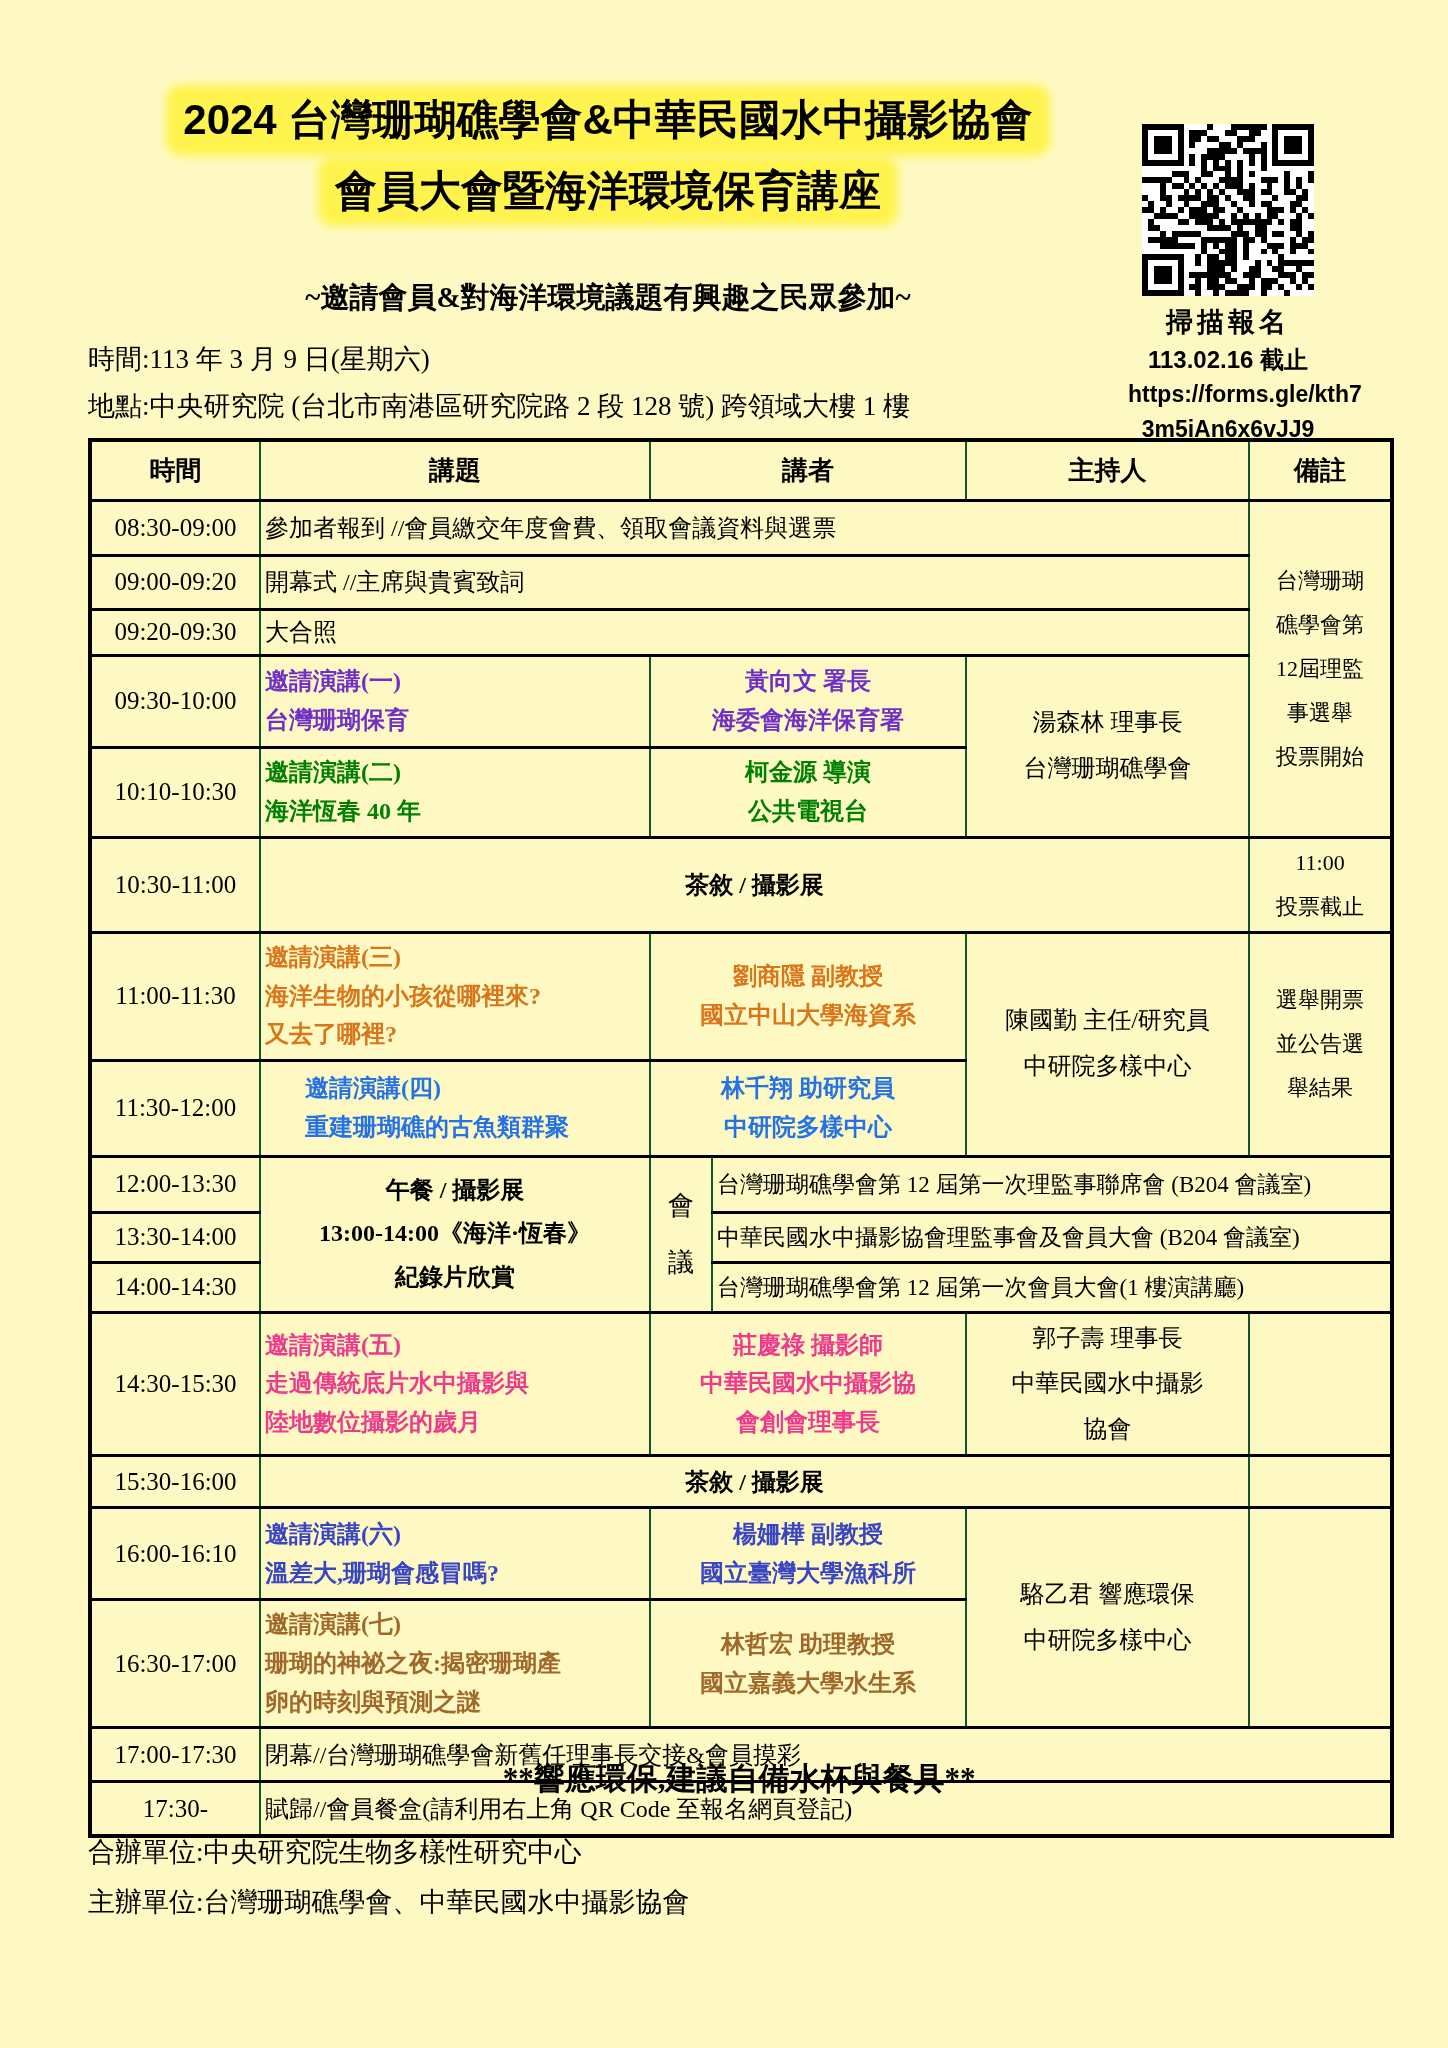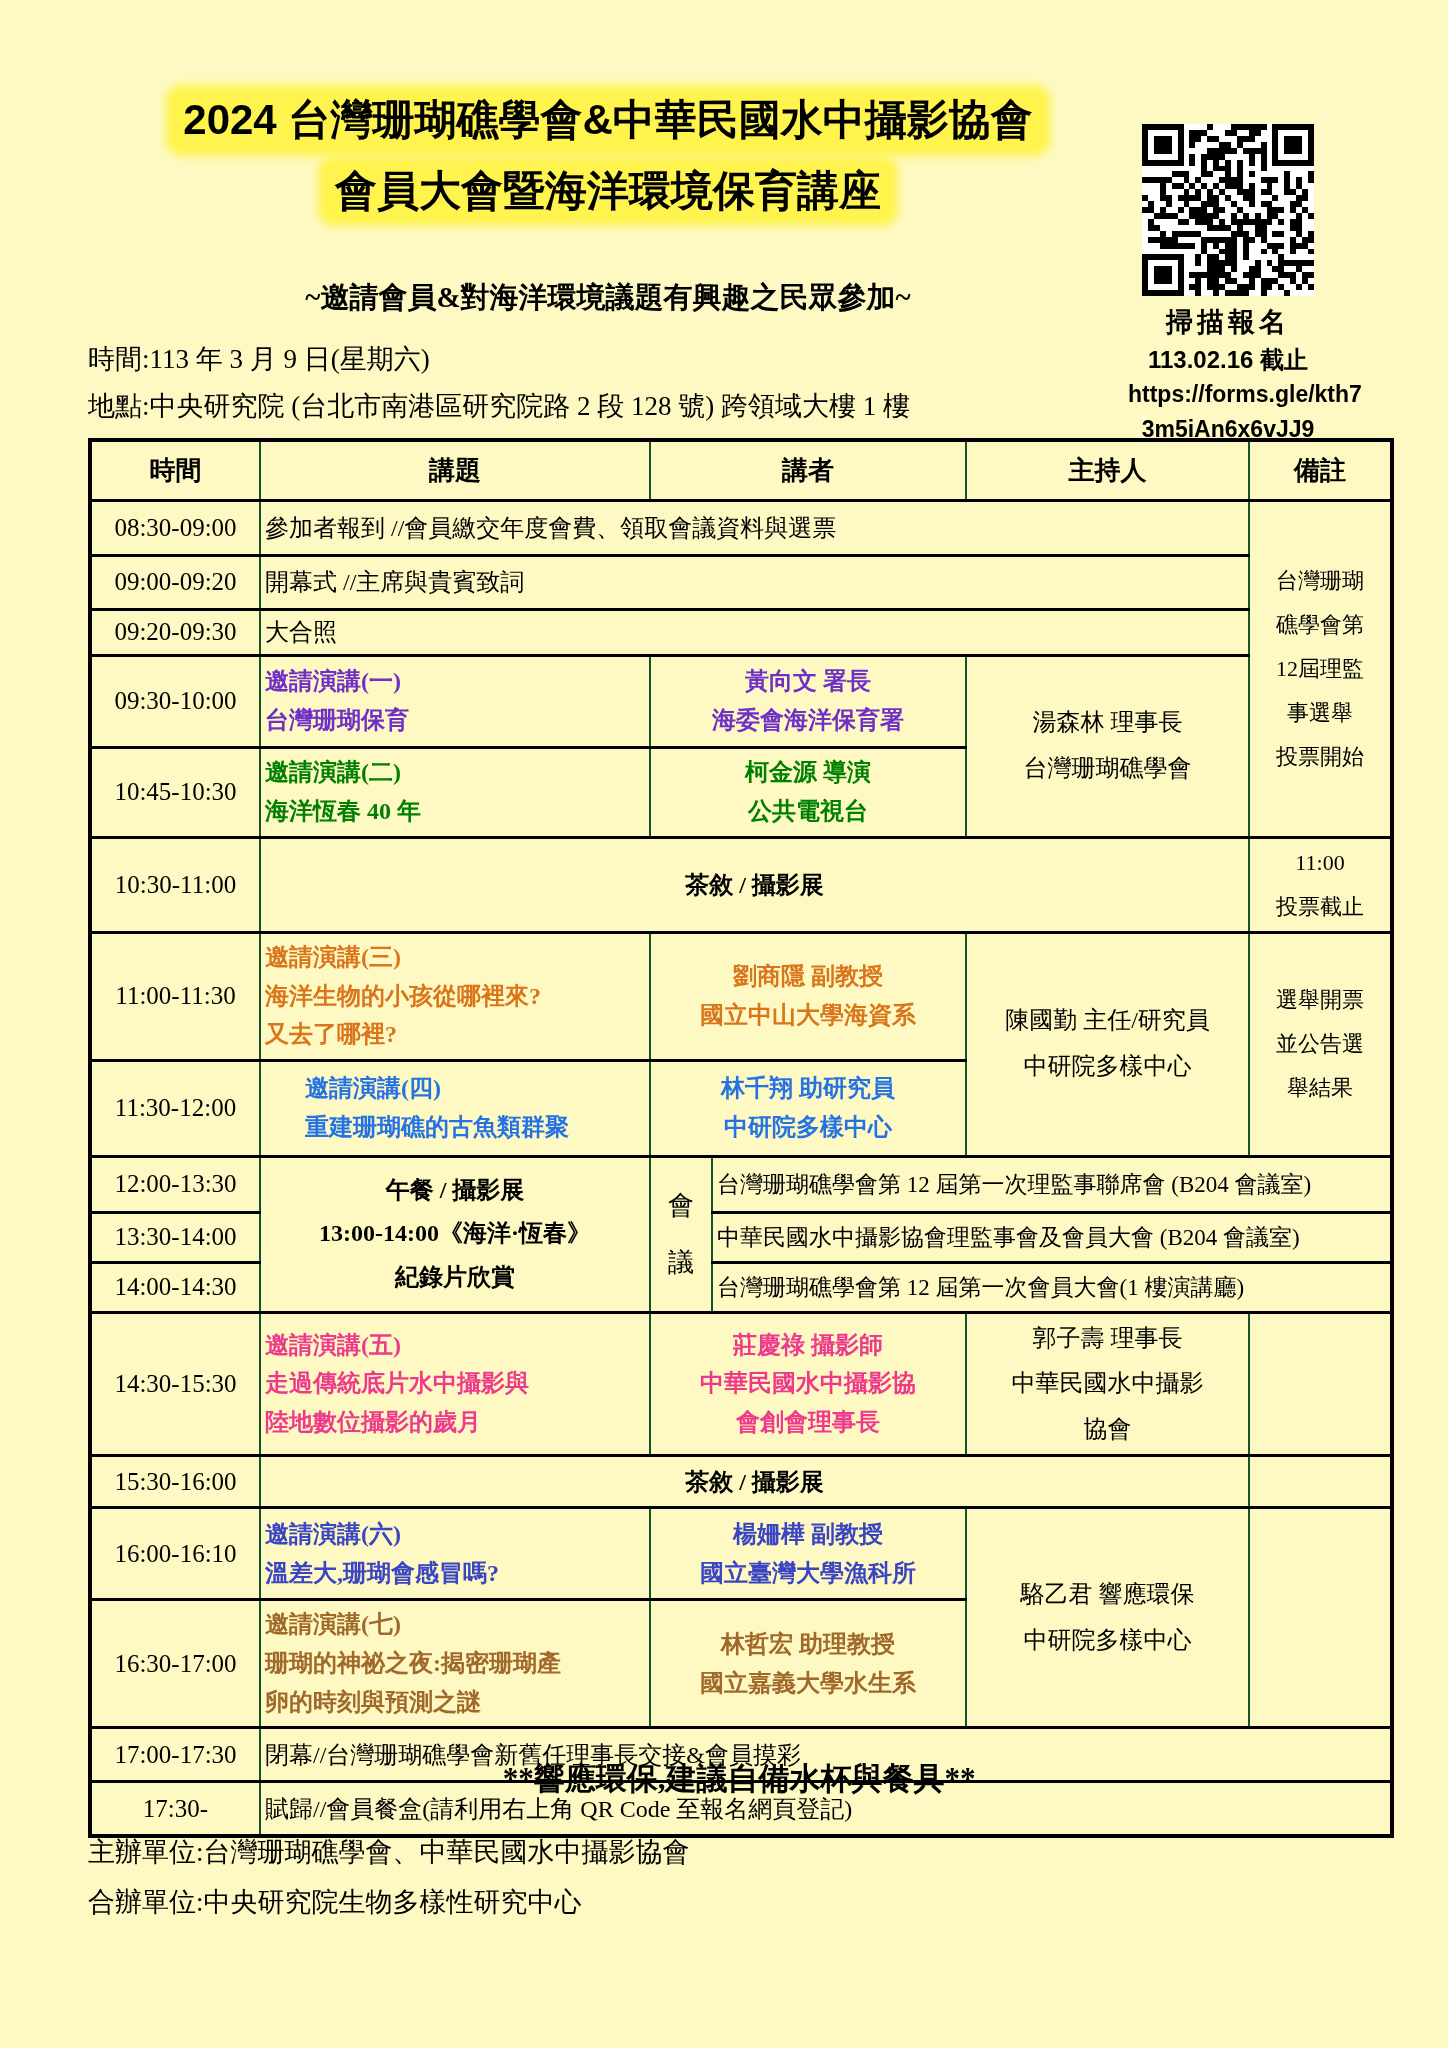--- a/index.html
+++ b/index.html
@@ -580,21 +580,21 @@
     <tr style="height:92px">
       <td class="time">09:30-10:00</td>
       <td class="topic pre bold" style="color: rgb(112, 48, 200);">邀請演講(一)
 台灣珊瑚保育</td>
       <td class="speaker pre bold" colspan="2" style="color: rgb(112, 48, 200);">黃向文 署長
 海委會海洋保育署</td>
       <td class="host pre" rowspan="2">湯森林 理事長
 台灣珊瑚礁學會</td>
     </tr>
     <tr style="height:90px">
-      <td class="time">10:45-10:30</td>
+      <td class="time">10:10-10:30</td>
       <td class="topic pre bold" style="color: rgb(0, 128, 0);">邀請演講(二)
 海洋恆春 40 年</td>
       <td class="speaker pre bold" colspan="2" style="color: rgb(0, 128, 0);">柯金源 導演
 公共電視台</td>
     </tr>
     <tr style="height:78px">
       <td class="time">10:30-11:00</td>
       <td class="center bold" colspan="4">茶敘 / 攝影展</td>
       <td class="note pre">11:00
 投票截止</td>
@@ -678,17 +678,17 @@
     </tr>
     <tr style="height:54px">
       <td class="time">17:30-</td>
       <td class="fullrow" colspan="5">賦歸//會員餐盒(請利用右上角 QR Code 至報名網頁登記)</td>
     </tr>
   </tbody>
     </table>
 
   <div class="eco-note">**響應環保,建議自備水杯與餐具**</div>
   <div class="orgs">
+    <div>合辦單位:中央研究院生物多樣性研究中心</div>
     <div>主辦單位:台灣珊瑚礁學會、中華民國水中攝影協會</div>
-    <div>合辦單位:中央研究院生物多樣性研究中心</div>
   </div>
 
 </div>
 
 </body></html>

